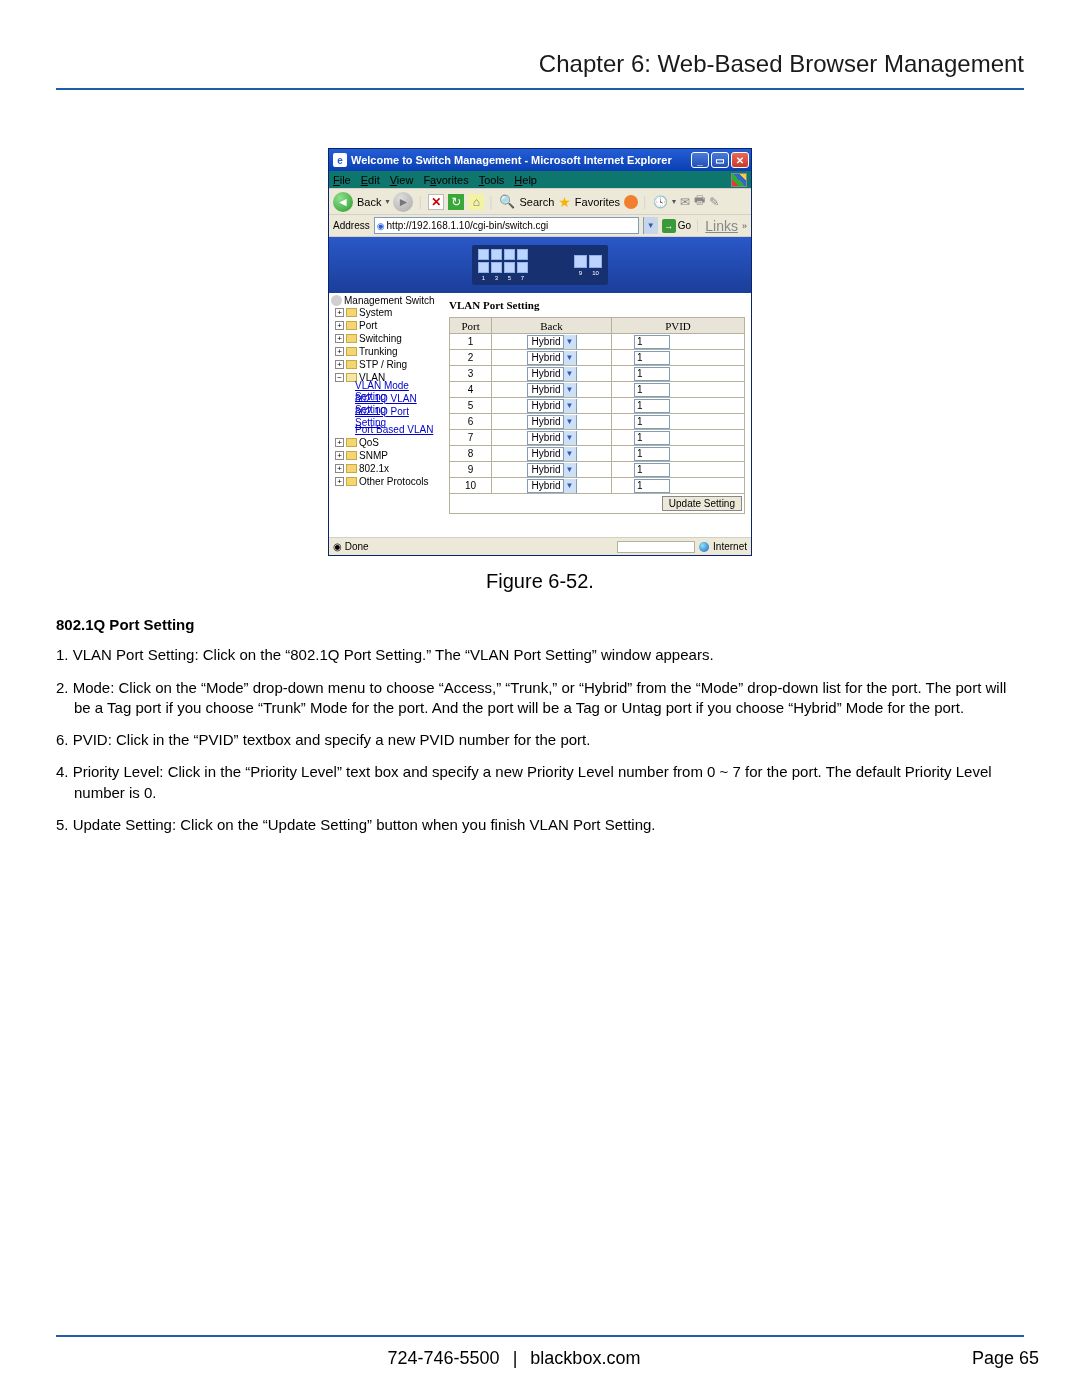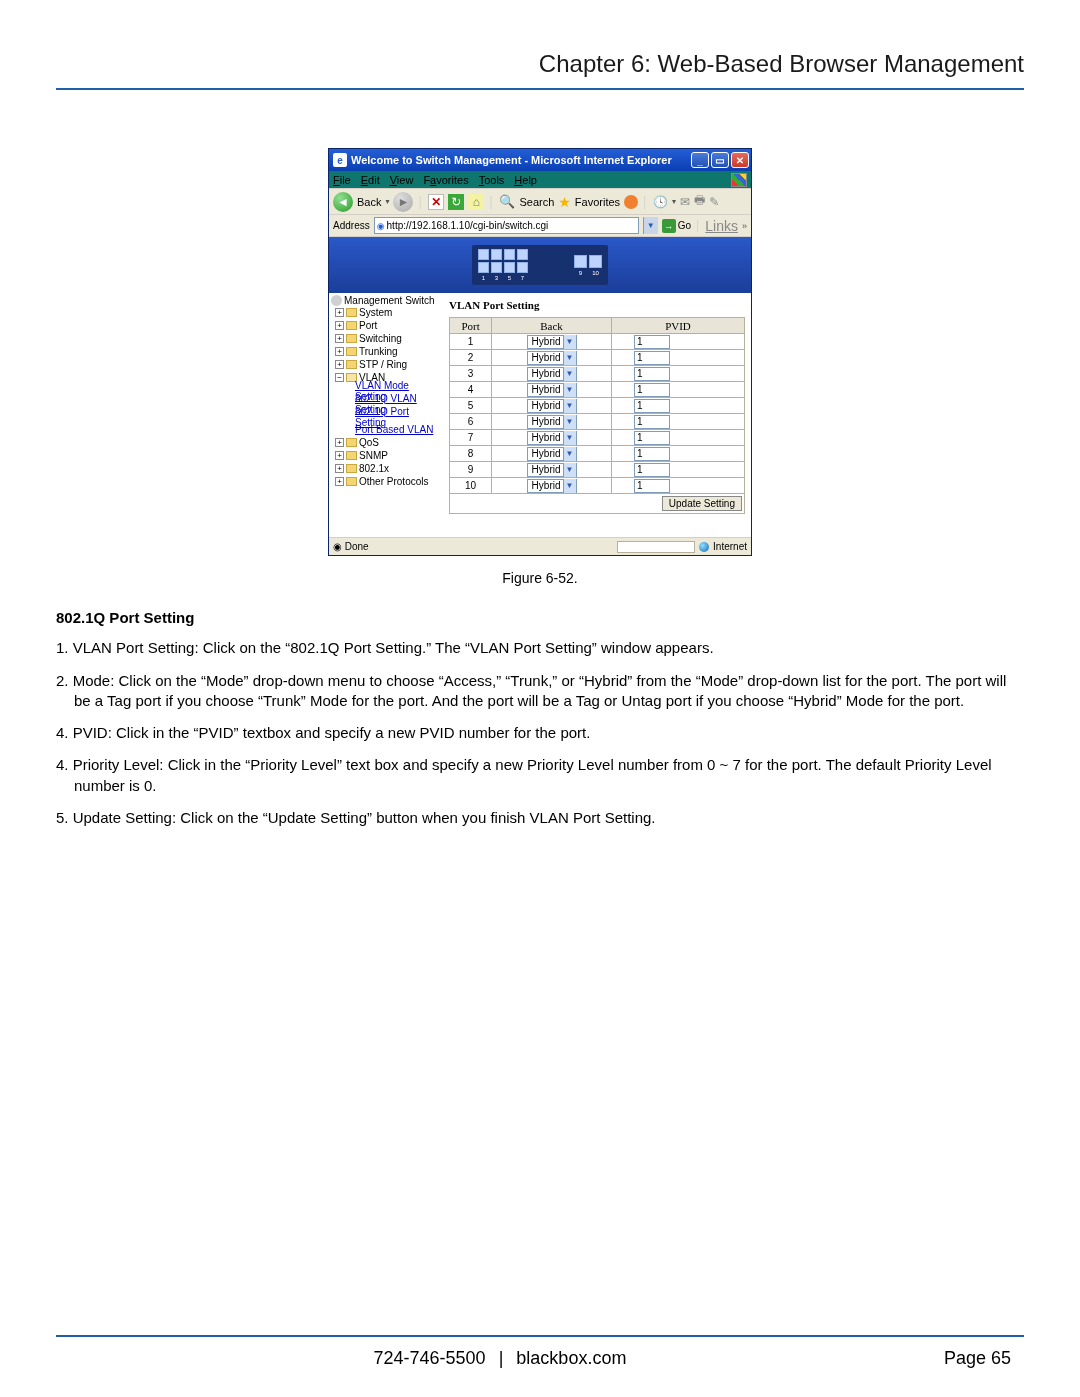--- a/index.html
+++ b/index.html
@@ -218,34 +218,34 @@
   .ie-status{
     height:18px;background:#ece9d8;border-top:1px solid #d4d0c8;
     display:flex;align-items:center;font-size:10px;padding:0 4px;gap:4px;
   }
   .st-left{display:flex;align-items:center;gap:3px;flex:1;}
   .st-prog{width:78px;height:12px;border:1px solid #b5b19a;background:#fff;}
   .globe{width:10px;height:10px;border-radius:50%;background:radial-gradient(circle at 35% 35%,#8fdfff,#1565b5);display:inline-block;}
 
   
   .fig-caption{
-    text-align:center;font-size:14px;margin:0 0 22px 0;font-family:Arial,sans-serif;
+    text-align:center;font-size:20px;margin:0 0 22px 0;font-family:Arial,sans-serif;
   }
   .doc-h3{font-weight:bold;font-size:15px;margin:0 0 10px 0;}
   .doc-body{font-size:15px;line-height:1.35;}
   .doc-ol{list-style:none;padding:0;margin:0;}
   .doc-ol li{margin-bottom:12px;padding-left:18px;text-indent:-18px;}
 
   
   .footer-rule{
     position:absolute;left:56px;right:56px;bottom:60px;
     border:none;border-top:2px solid #1e5fa6;
   }
   .footer{
-    position:absolute;left:56px;right:69px;bottom:28px;
+    position:absolute;left:56px;right:41px;bottom:28px;
     display:flex;align-items:center;font-size:18px;
   }
   .footer-center{flex:1;text-align:center;}
   .footer-sep{margin:0 8px;}
   .footer-right{}
 </style>
 </head>
 <body>
 
 <div class="page">
@@ -536,21 +536,21 @@
     </div>
   </div>
 
   <div class="fig-caption">Figure 6-52.</div>
 
   <div class="doc-body">
     <div class="doc-h3">802.1Q Port Setting</div>
     <ol class="doc-ol" id="steps-ol">
         <li>1. VLAN Port Setting: Click on the “802.1Q Port Setting.” The “VLAN Port Setting” window appears.</li>
         <li>2. Mode: Click on the “Mode” drop-down menu to choose “Access,” “Trunk,” or “Hybrid” from the “Mode” drop-down list for the port. The port will be a Tag port if you choose “Trunk” Mode for the port. And the port will be a Tag or Untag port if you choose “Hybrid” Mode for the port.</li>
-        <li>4. PVID: Click in the “PVID” textbox and specify a new PVID number for the port.</li>
+        <li>6. PVID: Click in the “PVID” textbox and specify a new PVID number for the port.</li>
         <li>4. Priority Level: Click in the “Priority Level” text box and specify a new Priority Level number from 0 ~ 7 for the port. The default Priority Level number is 0.</li>
         <li>5. Update Setting: Click on the “Update Setting” button when you finish VLAN Port Setting.</li>
       </ol>
   </div>
 
   <hr class="footer-rule">
   <div class="footer">
     <div class="footer-center">
       <span>724-746-5500</span>
       <span class="footer-sep">|</span>

